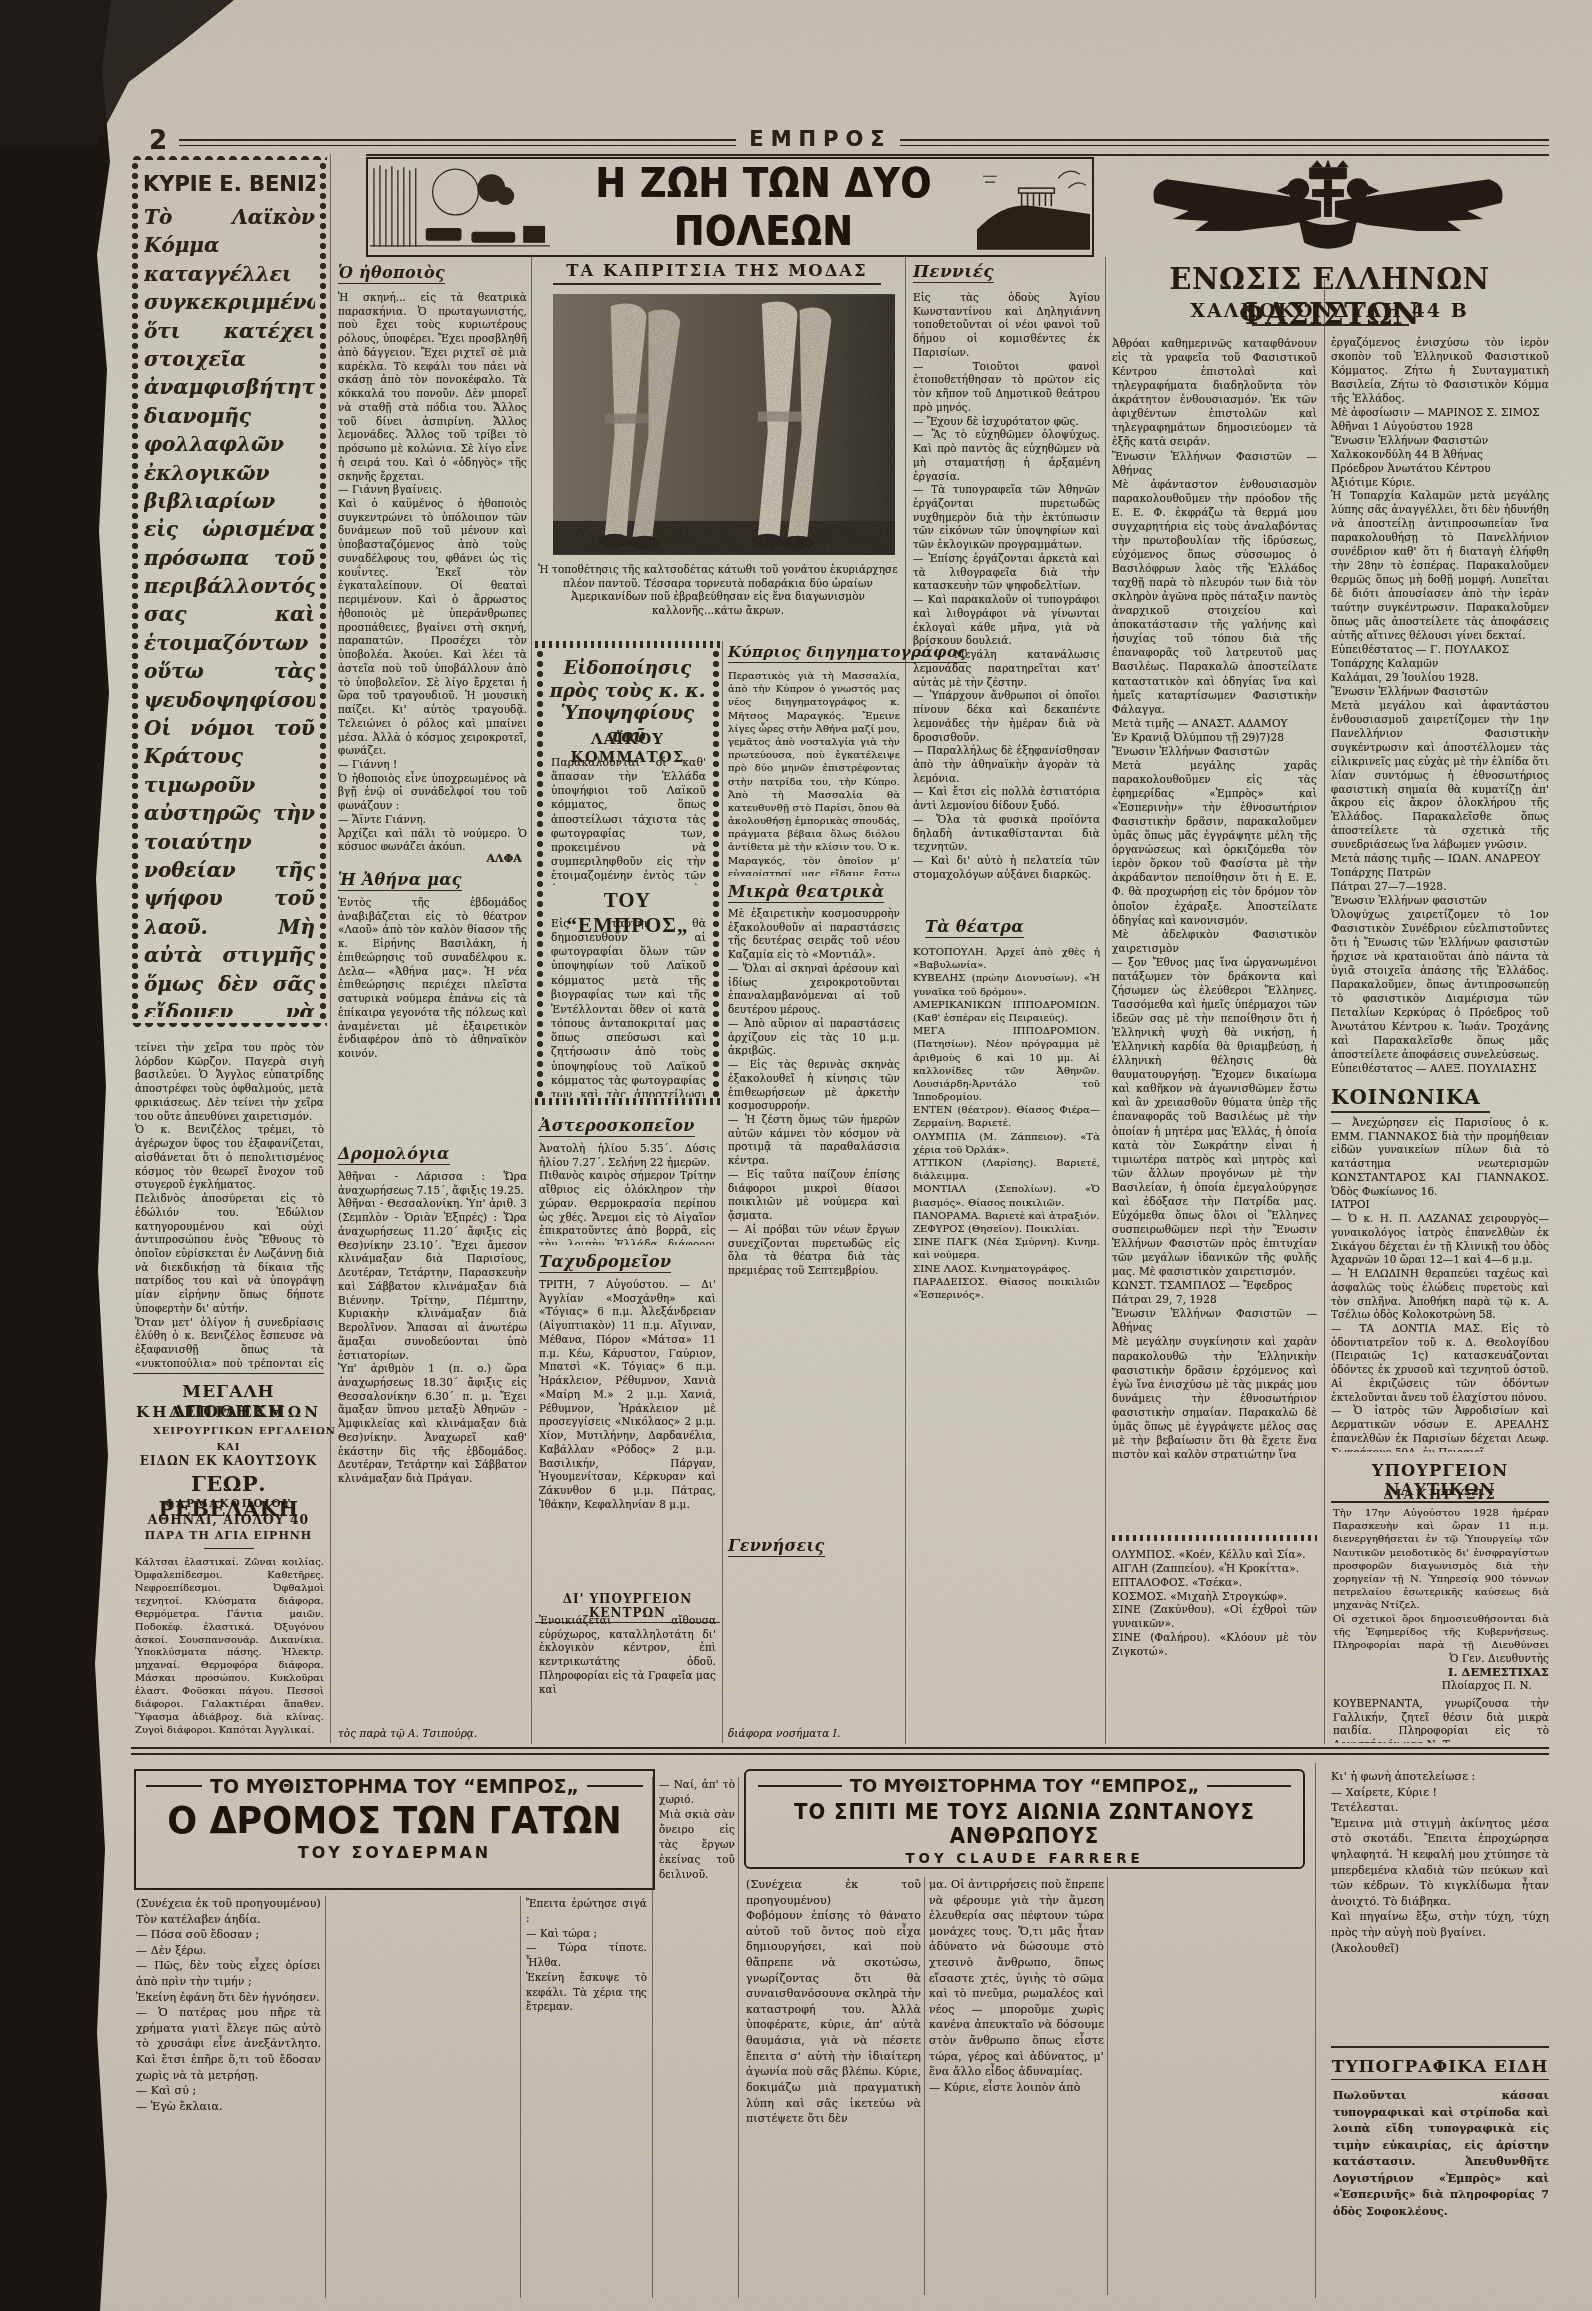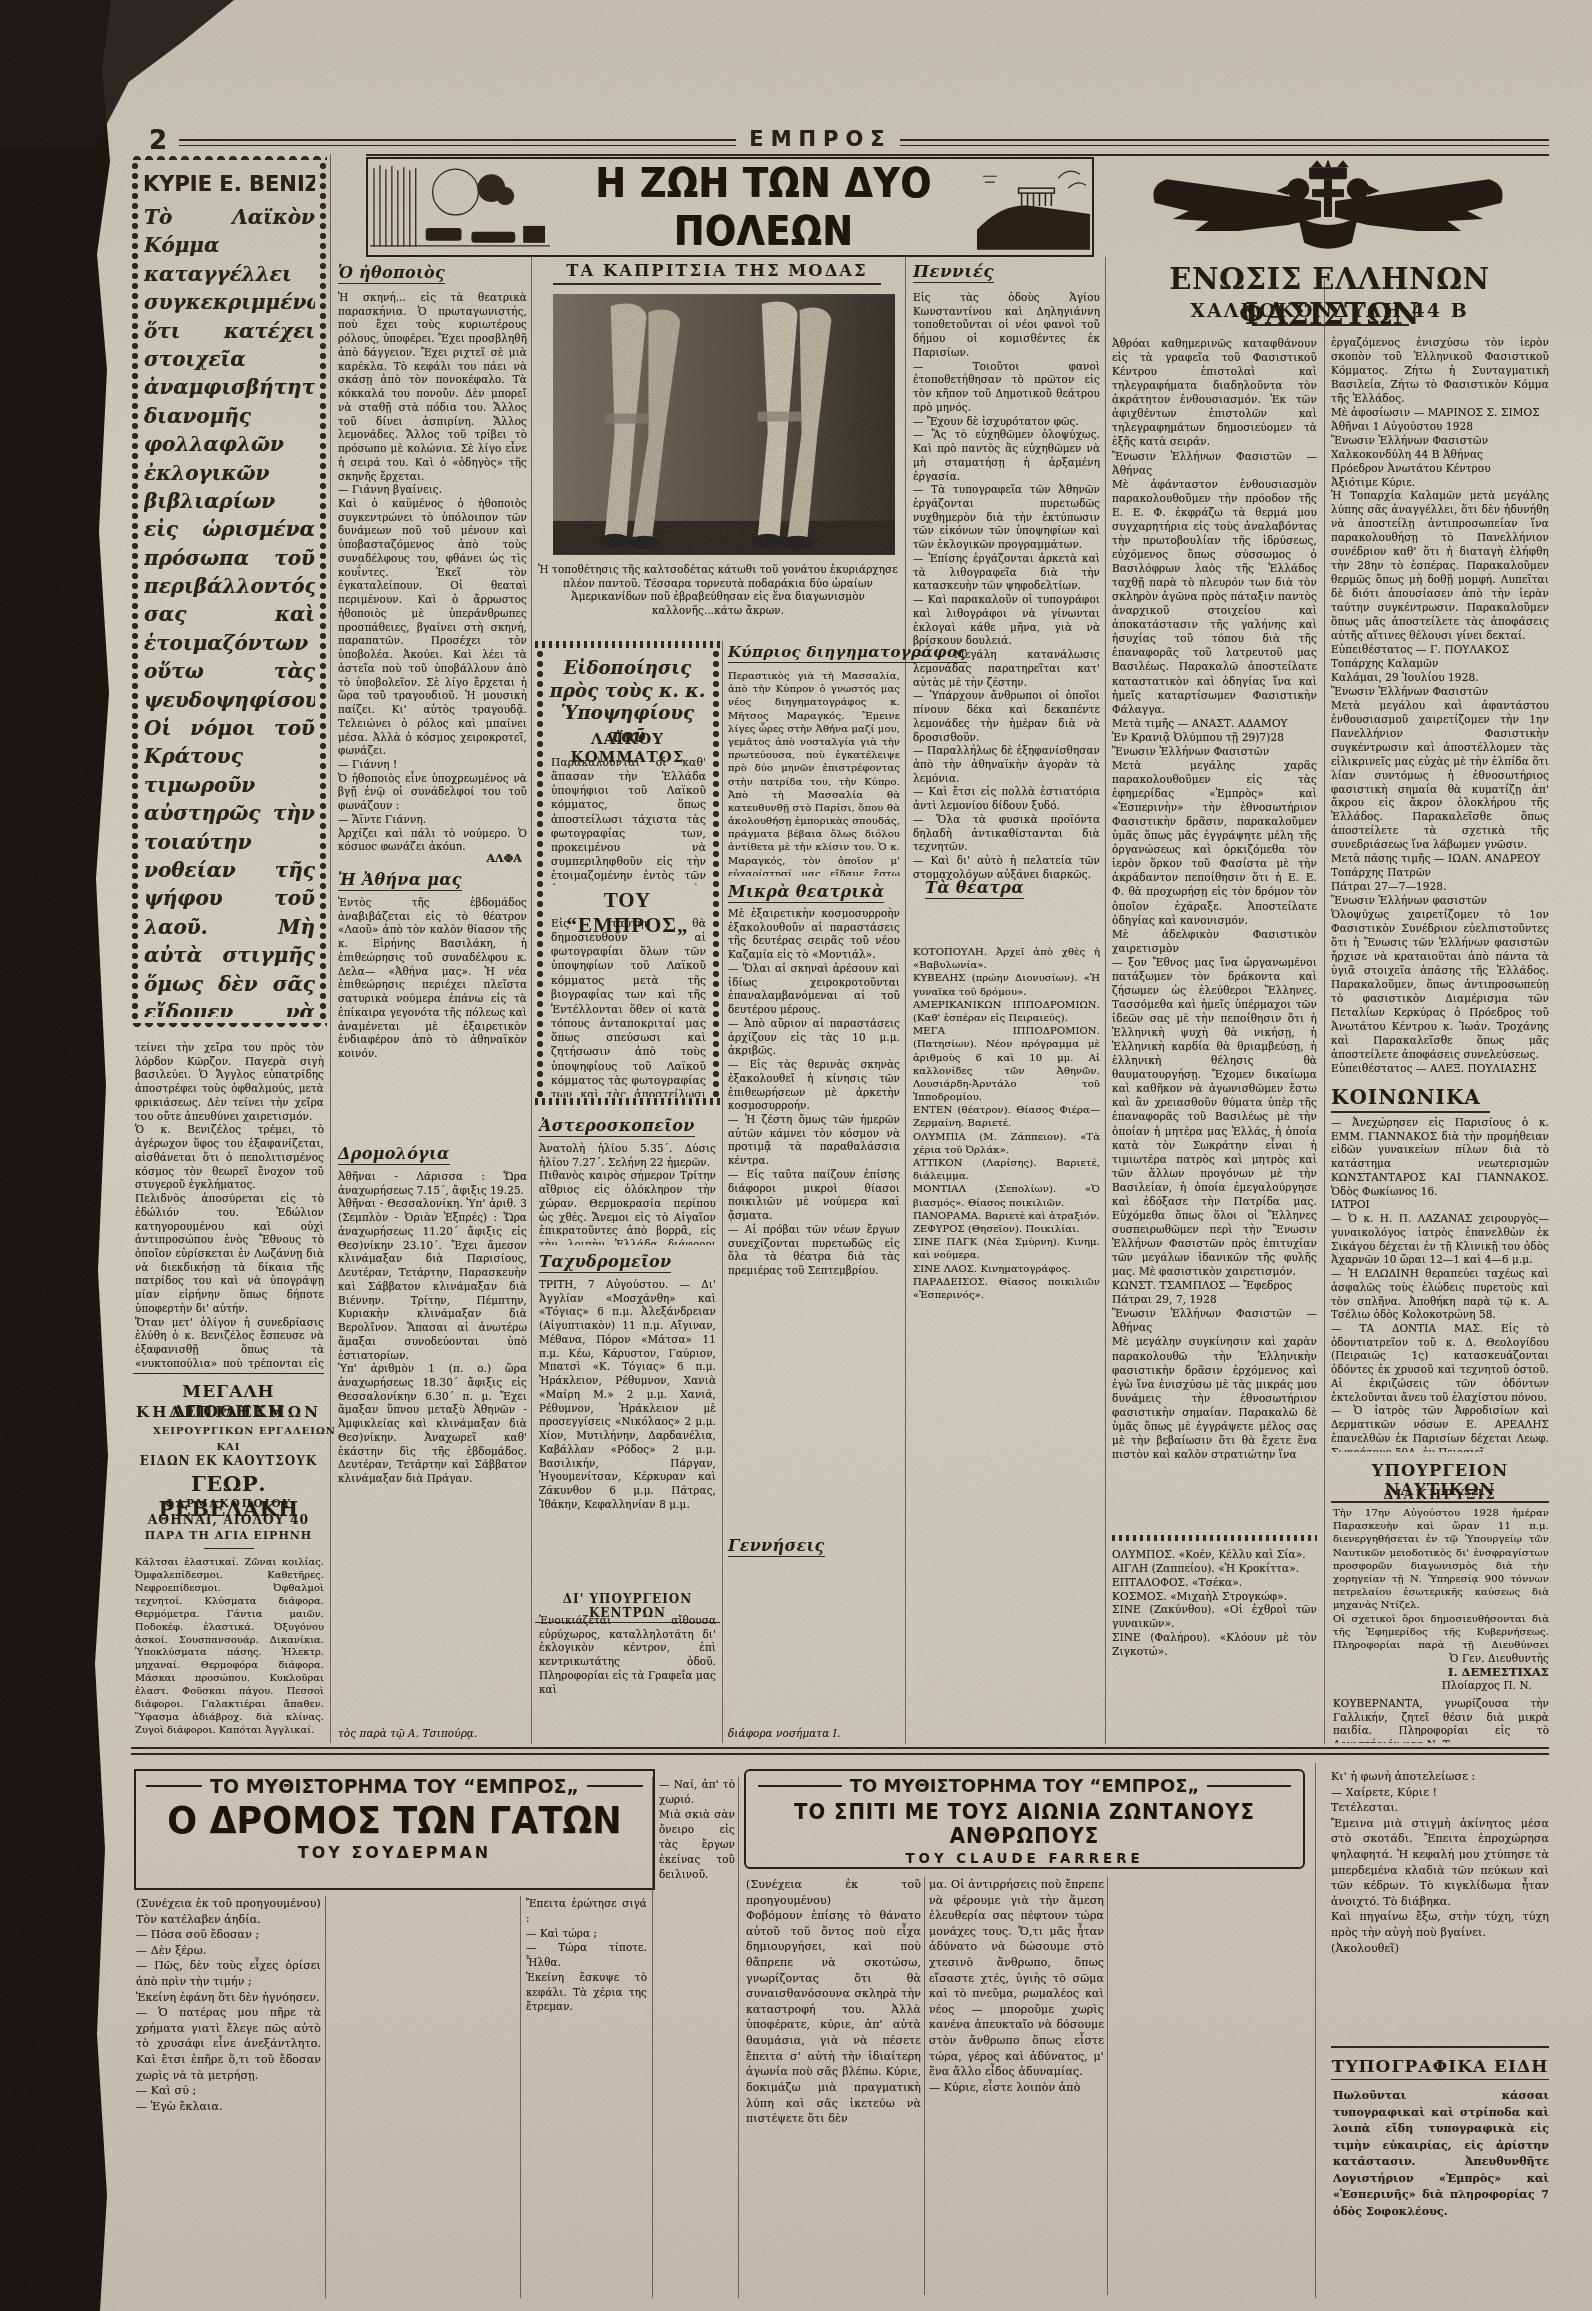--- a/index.html
+++ b/index.html
@@ -193,21 +193,21 @@
 — Ἂς τὸ εὐχηθῶμεν ὁλοψύχως. Καὶ πρὸ παντὸς ἂς εὐχηθῶμεν νὰ μὴ σταματήσῃ ἡ ἀρξαμένη ἐργασία.
 — Τὰ τυπογραφεῖα τῶν Ἀθηνῶν ἐργάζονται πυρετωδῶς νυχθημερὸν διὰ τὴν ἐκτύπωσιν τῶν εἰκόνων τῶν ὑποψηφίων καὶ τῶν ἐκλογικῶν προγραμμάτων.
 — Ἐπίσης ἐργάζονται ἀρκετὰ καὶ τὰ λιθογραφεῖα διὰ τὴν κατασκευὴν τῶν ψηφοδελτίων.
 — Καὶ παρακαλοῦν οἱ τυπογράφοι καὶ λιθογράφοι νὰ γίνωνται ἐκλογαὶ κάθε μῆνα, γιὰ νὰ βρίσκουν δουλειά.
 — Μεγάλη κατανάλωσις λεμονάδας παρατηρεῖται κατ' αὐτὰς μὲ τὴν ζέστην.
 — Ὑπάρχουν ἄνθρωποι οἱ ὁποῖοι πίνουν δέκα καὶ δεκαπέντε λεμονάδες τὴν ἡμέραν διὰ νὰ δροσισθοῦν.
 — Παραλλήλως δὲ ἐξηφανίσθησαν ἀπὸ τὴν ἀθηναϊκὴν ἀγορὰν τὰ λεμόνια.
 — Καὶ ἔτσι εἰς πολλὰ ἑστιατόρια ἀντὶ λεμονίου δίδουν ξυδό.
 — Ὅλα τὰ φυσικὰ προϊόντα δηλαδὴ ἀντικαθίστανται διὰ τεχνητῶν.
 — Καὶ δι' αὐτὸ ἡ πελατεία τῶν στομαχολόγων αὐξάνει διαρκῶς.</div>
-  <div class="hs" style="left:925px;top:878px;">Τὰ θέατρα</div>
+  <div class="hs" style="left:925px;top:917px;">Τὰ θέατρα</div>
   <div class="t" style="left:913px;top:945px;width:187px;height:792px;font-size:10px;">ΚΟΤΟΠΟΥΛΗ. Ἀρχεῖ ἀπὸ χθὲς ἡ «Βαβυλωνία».
 ΚΥΒΕΛΗΣ (πρώην Διονυσίων). «Ἡ γυναῖκα τοῦ δρόμου».
 ΑΜΕΡΙΚΑΝΙΚΩΝ ΙΠΠΟΔΡΟΜΙΩΝ. (Καθ' ἑσπέραν εἰς Πειραιεύς).
 ΜΕΓΑ ΙΠΠΟΔΡΟΜΙΟΝ. (Πατησίων). Νέον πρόγραμμα μὲ ἀριθμοὺς 6 καὶ 10 μμ. Αἱ καλλονίδες τῶν Ἀθηνῶν. Λουσιάρδη-Ἀρντάλο τοῦ Ἱπποδρομίου.
 ΕΝΤΕΝ (θέατρον). Θίασος Φιέρα—Ζερμαίνη. Βαριετέ.
 ΟΛΥΜΠΙΑ (Μ. Ζάππειον). «Τὰ χέρια τοῦ Ὀρλάκ».
 ΑΤΤΙΚΟΝ (Λαρίσης). Βαριετέ, διάλειμμα.
 ΜΟΝΤΙΑΛ (Σεπολίων). «Ὁ βιασμός». Θίασος ποικιλιῶν.
 ΠΑΝΟΡΑΜΑ. Βαριετὲ καὶ ἀτραξιόν.
 ΖΕΦΥΡΟΣ (Θησεῖον). Ποικιλίαι.

